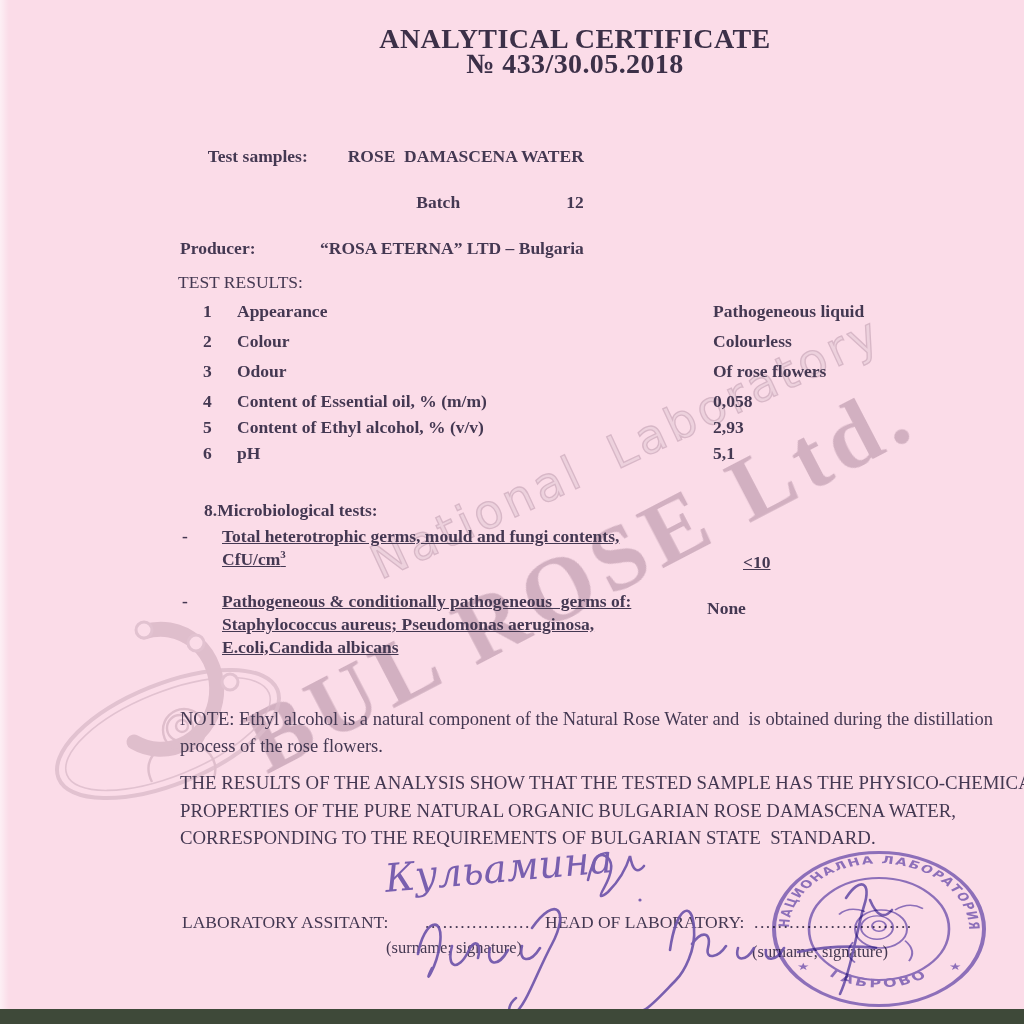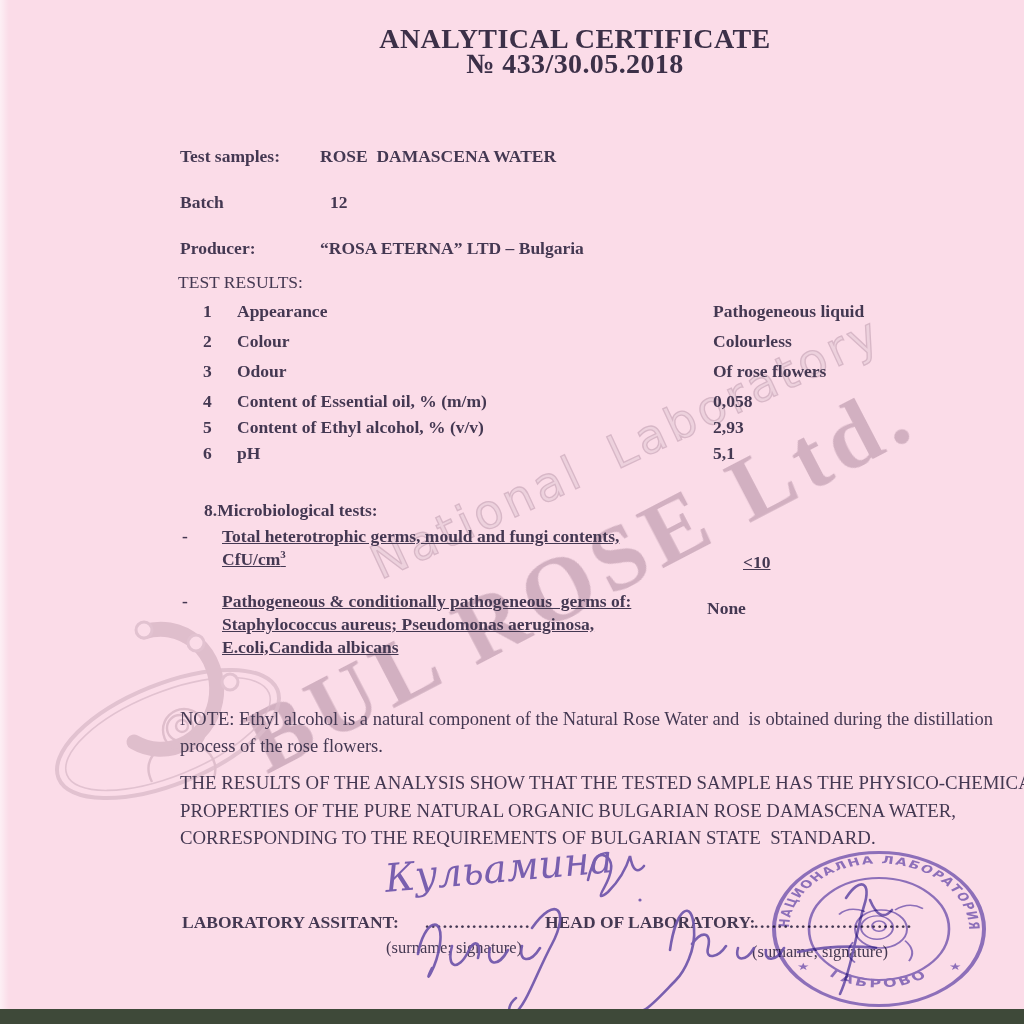--- a/index.html
+++ b/index.html
@@ -27,41 +27,41 @@
     font-weight:700; font-size:92px; letter-spacing:7px;
     color:rgba(194,160,178,0.72);
     filter:blur(.4px);
   }
 
   
   .abs{position:absolute;}
   .title-block{left:575px; top:26px; transform:translateX(-50%); text-align:center;
     font-weight:700; font-size:28px; line-height:25px; letter-spacing:.4px; color:#3c3048;}
   .fields{left:180px; top:146px; font-weight:700; font-size:17.5px;}
-  .field-row{margin-bottom:25px; display:flex;}
+  .field-row{margin-bottom:25px; display:flex;justify-content:flex-end;}
   .field-label{width:140px;}
   .results-heading{left:178px; top:272px; font-weight:400; font-size:17.5px;}
   .results{left:180px; top:301px; width:720px; font-weight:700; font-size:17.5px;}
   .trow{position:relative;}
   .trow.sp-a{height:30px;} .trow.sp-b{height:26px;}
   .tnum{position:absolute; left:23px;}
   .tname{position:absolute; left:57px; width:450px;}
   .tval{position:absolute; left:533px; width:190px;}
   .micro{left:180px; top:499px; width:640px; font-weight:700; font-size:17.5px; line-height:23px;}
   .micro-heading{margin-left:24px; margin-bottom:3px;}
   .mitem{position:relative; margin-bottom:19px;}
   .mdash{position:absolute; left:2px; top:0;}
   .mlines{margin-left:42px; width:470px;text-decoration:underline;}
   .mval-1{position:absolute; left:563px; top:26px;text-decoration:underline;}
   .mval-2{position:absolute; left:527px; top:7px;}
   sup{font-size:11px; vertical-align:super; line-height:0;}
   .para{position:absolute; left:180px; white-space:pre-wrap;}
   .note-para{top:706px; width:848px; font-size:18.5px; line-height:27px;}
   .concl-para{top:769px; width:880px; font-size:18.8px; line-height:27.5px;}
-  .sig-label{position:absolute; top:912px; font-size:17.5px; white-space:nowrap;font-weight:bold;}
+  .sig-label{position:absolute; top:912px; font-size:17.5px; white-space:nowrap;}
   .dots{letter-spacing:1.5px;}
   .cap{position:absolute; font-size:16.5px; white-space:nowrap;}
 
   svg{display:block;}
   .emblem-svg{position:absolute; left:40px; top:596px; opacity:.8;}
   .sig-svg{position:absolute; left:340px; top:836px;}
   .stamp-svg{position:absolute; left:765px; top:846px; opacity:.88; mix-blend-mode:multiply;}
   .stamp-ring-text{font-family:"DejaVu Sans","Liberation Sans",sans-serif; font-weight:700;
     font-size:14.5px; letter-spacing:1.5px;}
   .stamp-bottom-text{font-family:"DejaVu Sans","Liberation Sans",sans-serif; font-weight:700;

